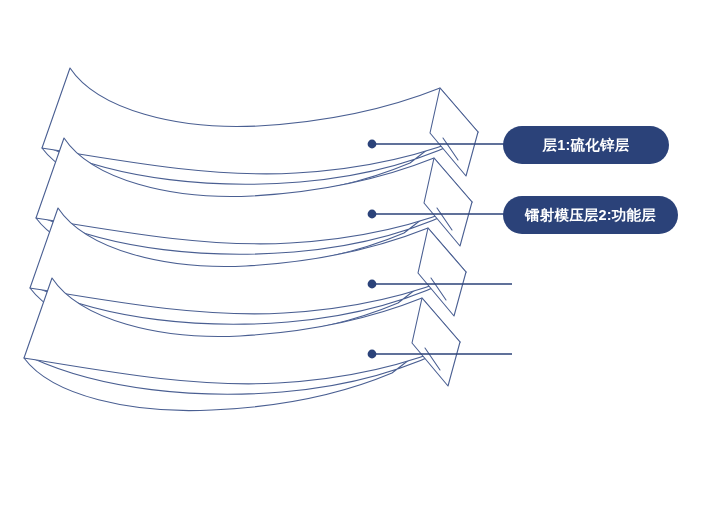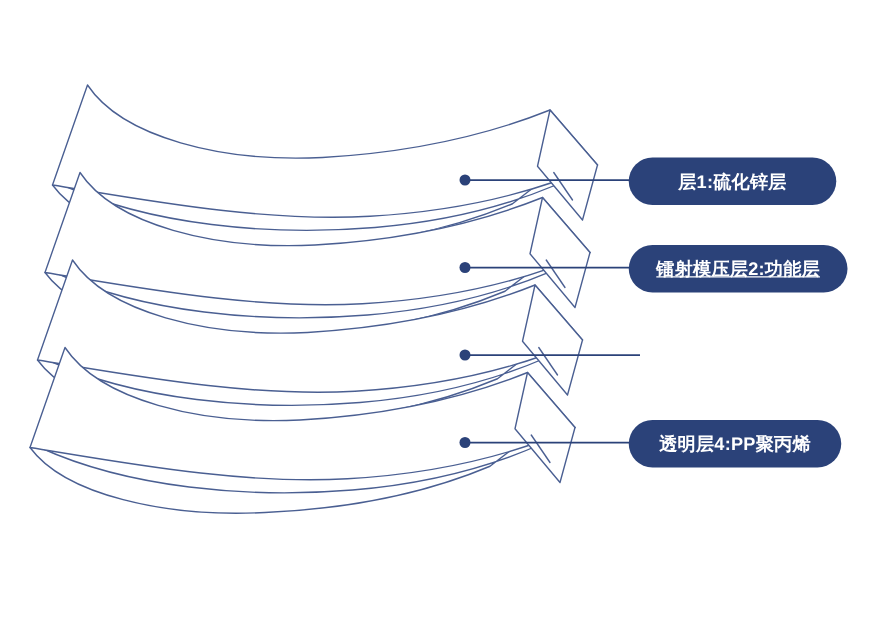--- a/index.html
+++ b/index.html
@@ -194,22 +194,19 @@
     <g>
       <line class="leader-line" x1="372" y1="354" x2="512" y2="354"></line>
       <circle class="leader-dot" cx="372" cy="354" r="4.4"></circle>
     </g>
   </svg>
 
   <div class="callout" style="left:503px; top:126px; width:166px;">
     <span>层1:硫化锌层</span>
   </div>
 
-  <div class="callout" style="left:503px; top:196px; width:175px;text-decoration:underline;">
+  <div class="callout" style="left:503px; top:196px; width:175px;">
     <span>镭射模压层2:功能层</span>
   </div>
 
 
-  <div class="callout" style="left:503px; top:336px; width:170px;">
-    <span>透明层4:PP聚丙烯</span>
-  </div>
 
 </div>
 
 </body></html>

